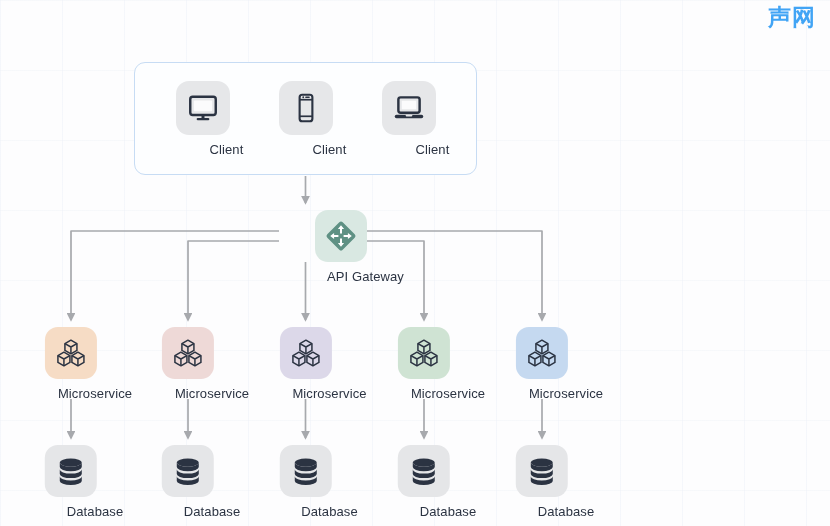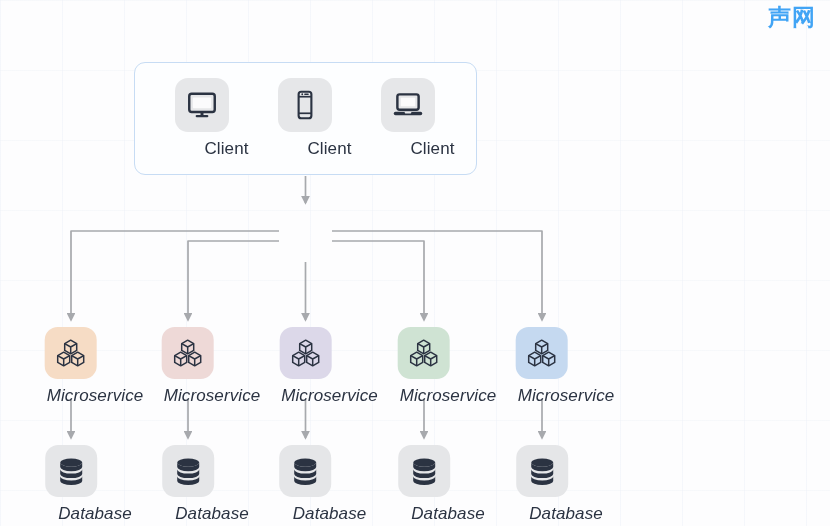--- a/index.html
+++ b/index.html
@@ -88,21 +88,21 @@
     align-items: center;
     justify-content: center;
     background: #e6e7e9;
   }
   .tile.small {
     width: 52px;
     height: 52px;
   }
   .node-label {
     margin-top: 7px;
-    font-size: 17px;
+    font-size: 13px;
     color: #2b3342;
     white-space: nowrap;
     letter-spacing: .1px;
     padding-left: 48px;
   }
 
   
   #api-gateway {
     position: absolute;
     left: 279px;
@@ -117,21 +117,20 @@
     height: 52px;
   }
 
   
   .row-node {
     position: absolute;
     display: flex;
     flex-direction: column;
     align-items: center;
     transform: translateX(-50%);
-    font-style: italic;
   }
   .ms-row { top: 327px; }
   .db-row { top: 445px; text-align: right; }
   .db-row .tile { background: #e5e6e8; }
 
   svg { display: block; }
 </style>
 </head>
 <body>
 
@@ -211,20 +210,40 @@
               <rect x="12.8" y="22.4" width="6.4" height="1.5" rx="0.75" fill="#e6e7e9"></rect>
             </svg>
           </span>
         </div>
         <div class="node-label">Client</div>
       </div>
 
     </div>
   </div>
 
+  <div id="api-gateway">
+    <div class="tile">
+      <span>
+        <svg width="40" height="40" viewBox="0 0 40 40">
+          <rect x="20" y="4.6" width="21.8" height="21.8" rx="2.4" transform="rotate(45 20 4.6)" fill="#5f9184"></rect>
+          <g fill="#ffffff">
+
+            <path d="M20 9.2 L23.1 13.1 L21.0 13.1 L21.0 17.4 L19.0 17.4 L19.0 13.1 L16.9 13.1 Z"></path>
+
+            <path d="M20 30.8 L16.9 26.9 L19.0 26.9 L19.0 22.6 L21.0 22.6 L21.0 26.9 L23.1 26.9 Z"></path>
+
+            <path d="M30.8 20 L26.9 23.1 L26.9 21.0 L22.6 21.0 L22.6 19.0 L26.9 19.0 L26.9 16.9 Z"></path>
+
+            <path d="M9.2 20 L13.1 16.9 L13.1 19.0 L17.4 19.0 L17.4 21.0 L13.1 21.0 L13.1 23.1 Z"></path>
+          </g>
+        </svg>
+      </span>
+    </div>
+    <div class="node-label">API Gateway</div>
+  </div>
 
   <div class="row-node ms-row" style="left:71px">
     <div class="tile small" style="background:#f6dcc5">
       <span>
         <svg width="36" height="36" viewBox="0 0 36 36" fill="none" stroke="#2b3342" stroke-width="1.5" stroke-linejoin="round">
           <path d="M18 5.2 L24 8.6 L24 15.4 L18 18.8 L12 15.4 L12 8.6 Z"></path>
           <path d="M12 8.6 L18 12 L24 8.6 M18 12 L18 18.8"></path>
           <path d="M11 17.2 L17 20.6 L17 27.4 L11 30.8 L5 27.4 L5 20.6 Z"></path>
           <path d="M5 20.6 L11 24 L17 20.6 M11 24 L11 30.8"></path>
           <path d="M25 17.2 L31 20.6 L31 27.4 L25 30.8 L19 27.4 L19 20.6 Z"></path>

